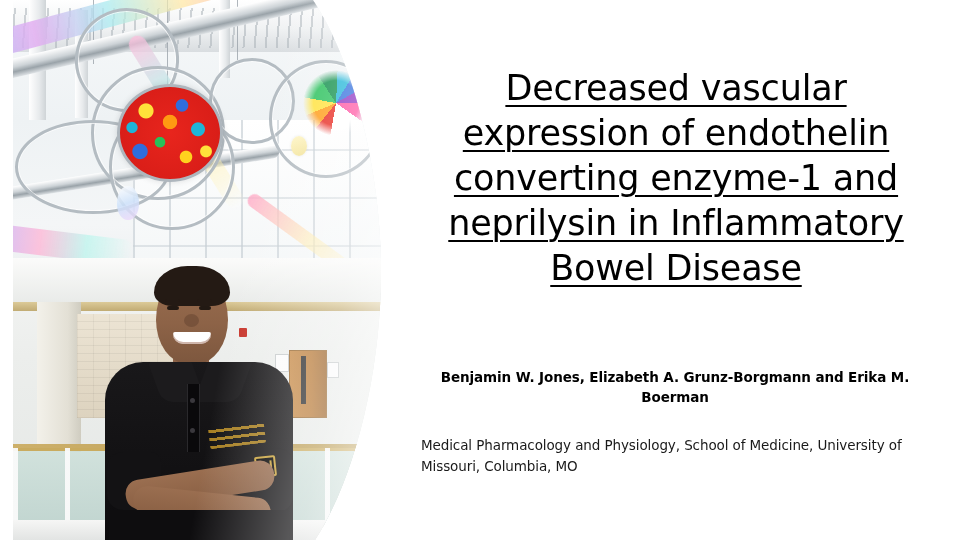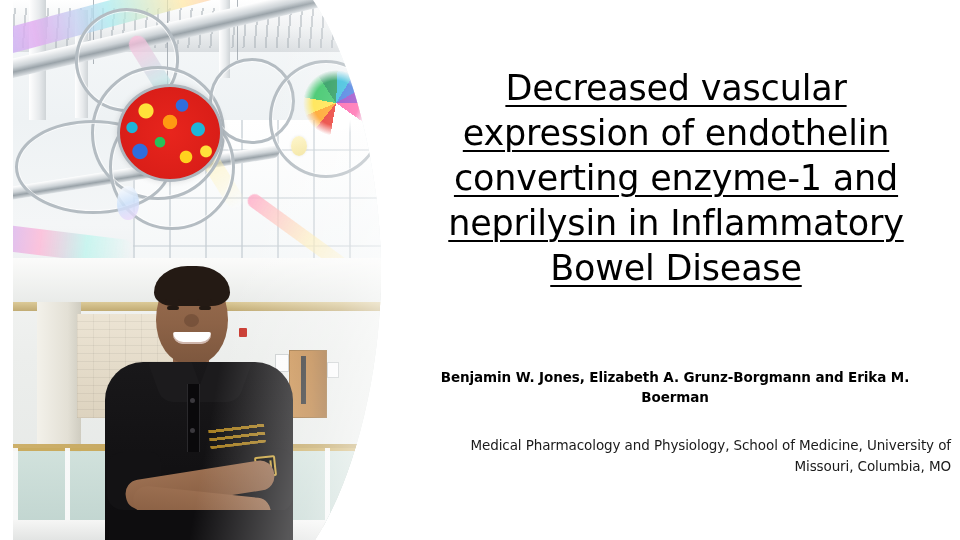--- a/index.html
+++ b/index.html
@@ -407,24 +407,24 @@
   #authors-text {
     font-family: "DejaVu Sans", sans-serif;
     font-size: 13.5px;
     line-height: 20px;
     font-weight: 700;
     color: #000000;
     letter-spacing: -0.1px;
   }
   #affil-block {
     position: absolute;
-    left: 428px;
+    left: 408px;
     top: 435px;
     width: 510px;
-    text-align: right;
+    text-align: left;
   }
   #affil-text {
     font-family: "DejaVu Sans", sans-serif;
     font-size: 13.5px;
     line-height: 21px;
     font-weight: 400;
     color: #1a1a1a;
     letter-spacing: -0.1px;
   }
 </style>

